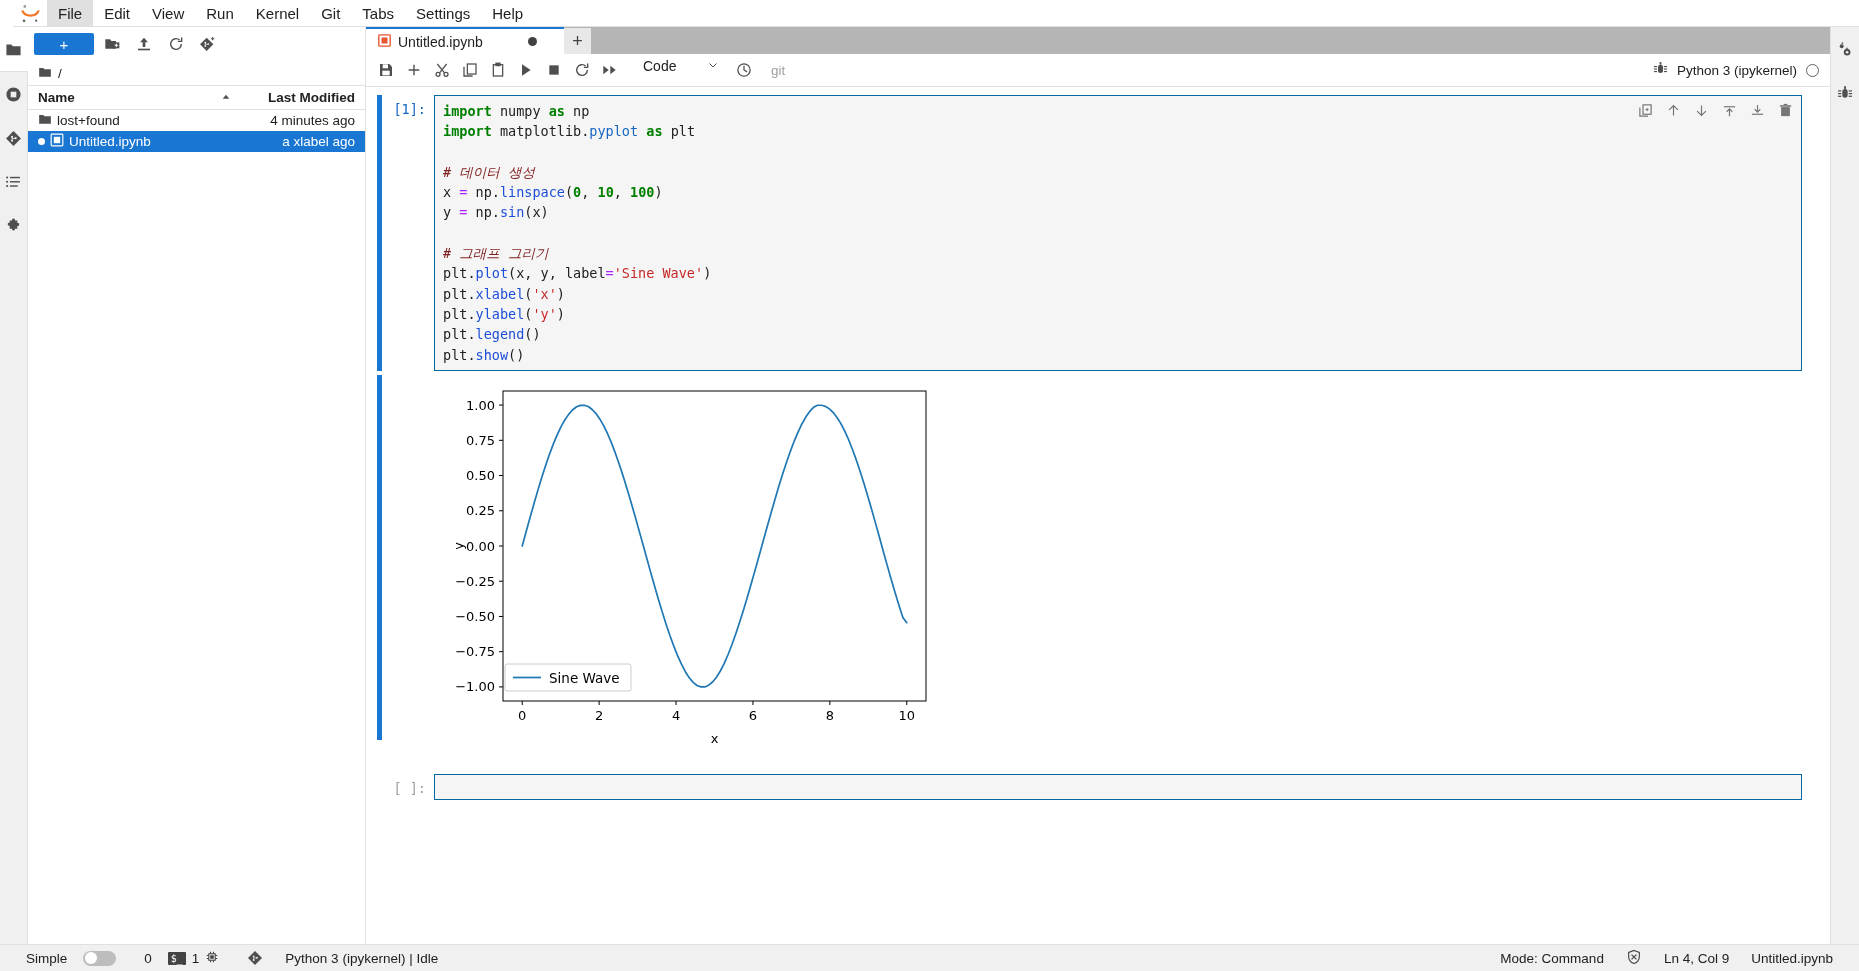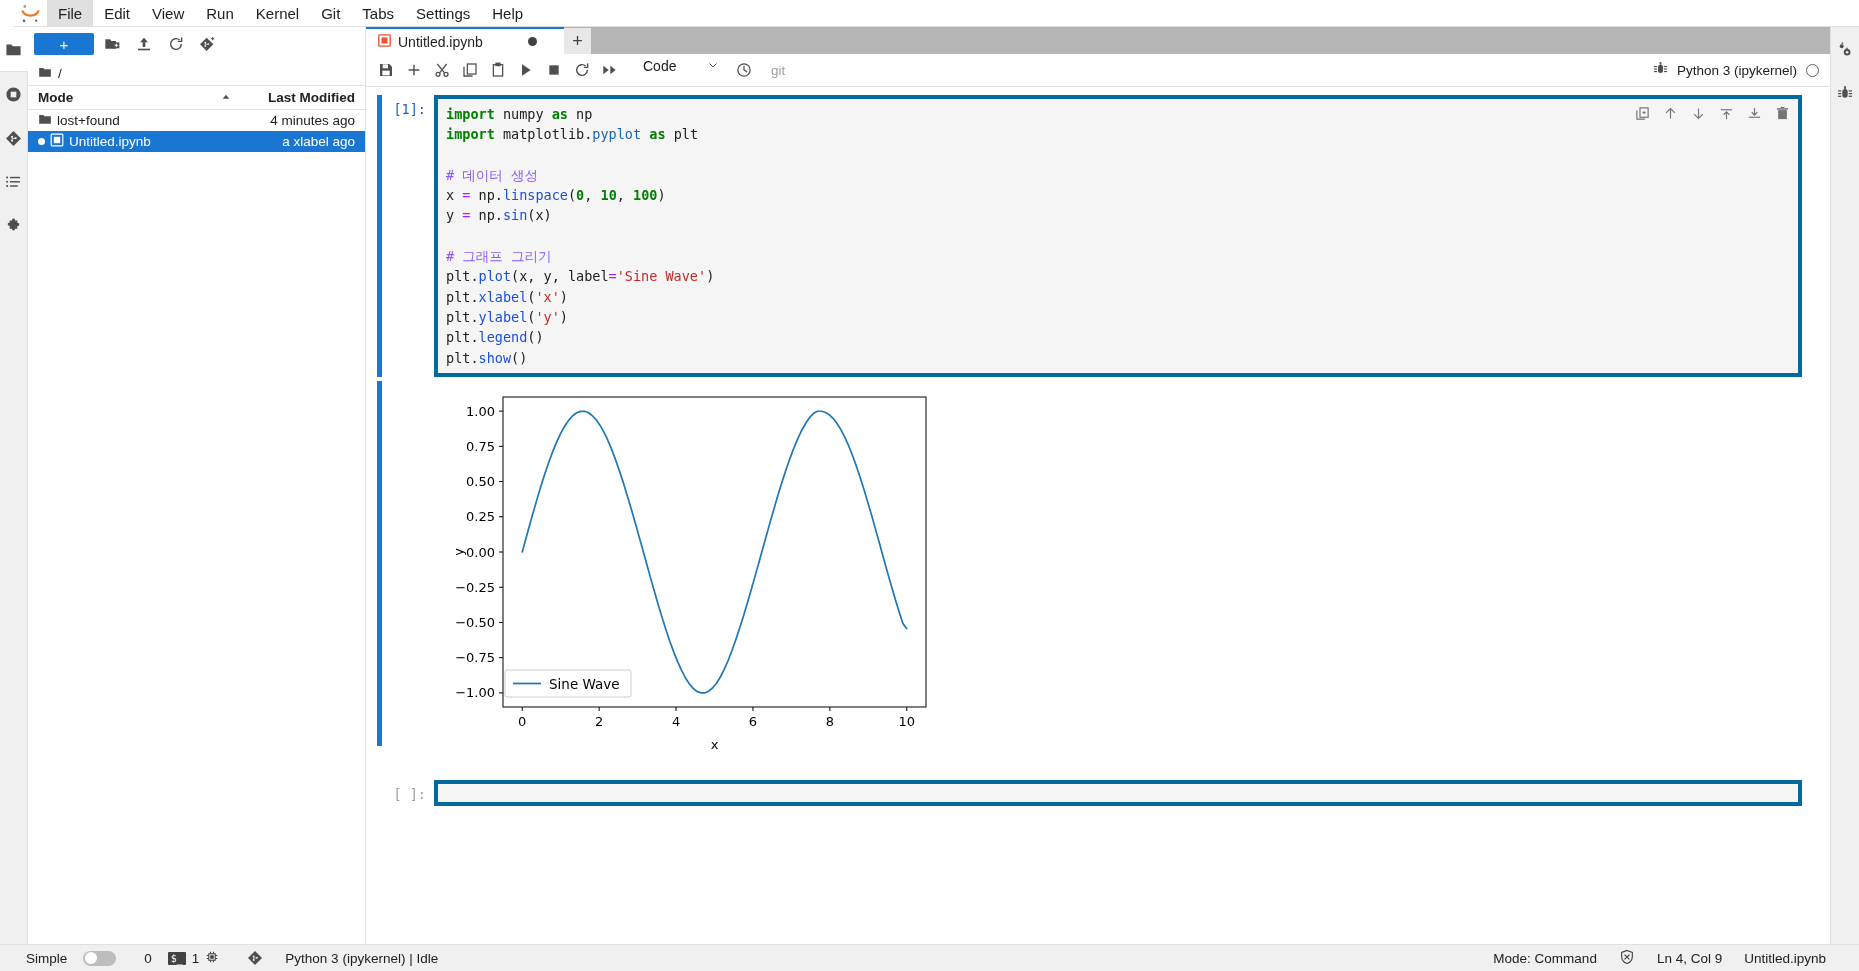--- a/index.html
+++ b/index.html
@@ -149,54 +149,54 @@
   .cell-bar {
     width: 5px; background: #1976d2; flex-shrink: 0; margin-left: 11px;
   }
   .cell-bar.transparent { background: transparent; }
   .prompt {
     width: 52px; flex-shrink: 0; text-align: right; padding-right: 8px; padding-top: 6px;
     font-family: "DejaVu Sans Mono", monospace; font-size: 13.5px; color: #1565c0;
   }
   .prompt.empty { color: #9e9e9e; }
   .input-area {
-    flex: 1; background: #f5f5f5; border: 4px solid #0369a1; margin-right: 28px;
+    flex: 1; background: #f5f5f5; border: 1px solid #0369a1; margin-right: 28px;
     padding: 5px 8px; position: relative;
   }
   pre.code {
     margin: 0; font-family: "DejaVu Sans Mono", monospace; font-size: 13.5px;
     line-height: 20.3px; color: #212121; white-space: pre;
   }
   .k  { color: #008000; font-weight: bold; }   
   .mod{ color: #1565c0; }                       
   .fn { color: #1d4ed8; }
   .op { color: #aa22ff; }                       
   .num{ color: #008000; font-weight: bold; }
   .str{ color: #c62828; }
-  .cm { color: #8b5cf6; }
+  .cm { color: #7f1d1d; font-style: italic; }
 
   .cell-toolbar {
     position: absolute; top: 4px; right: 6px; display: flex; gap: 8px;
   }
   .cell-toolbar .ct-icon { width: 20px; height: 20px; display:flex; align-items:center; justify-content:center; cursor: pointer; }
 
   .output-area { display: flex; }
   .output-body { flex: 1; padding: 6px 16px 0 0; }
 
   
   .figure { margin-left: 7px; }
 
   
   .statusbar {
     position: absolute; bottom: 0; left: 0; width: 1859px; height: 27px;
     background: #f0f0f0; border-top: 1px solid #e0e0e0;
     display: flex; align-items: center; font-size: 13.5px; color: #212121;
   }
   .sb-left { display: flex; align-items: center; gap: 16px; padding-left: 26px; }
-  .sb-right { margin-left: auto; display: flex; align-items: center; gap: 22px; padding-right: 33px; }
+  .sb-right { margin-left: auto; display: flex; align-items: center; gap: 22px; padding-right: 26px; }
   .toggle-track {
     width: 33px; height: 15px; border-radius: 8px; background: #bdbdbd;
     position: relative; cursor: pointer; display: inline-block;
   }
   .toggle-knob {
     position: absolute; top: 1.5px; left: 2px; width: 12px; height: 12px;
     border-radius: 50%; background: #fff;
   }
   .sb-item { display: flex; align-items: center; gap: 6px; cursor: pointer; }
   .term-badge {
@@ -329,21 +329,21 @@
     <span>
       <svg width="14" height="14" viewBox="0 0 24 24" fill="#4f4f4f">
           <path d="M2 5h7l2 2.4h11V20H2z"></path>
         </svg>
     </span>
     <span>/</span>
   </div>
 
   <div class="fb-header">
     <div class="col-name">
-      <span>Mode</span>
+      <span>Name</span>
       <span class="sort-arrow">
         <svg width="10" height="10" viewBox="0 0 12 12" fill="#4f4f4f">
             <path d="M6 3.2l4 5H2z"></path>
           </svg>
       </span>
     </div>
     <div class="col-mod">Last Modified</div>
   </div>
 
   <div class="fb-row">

